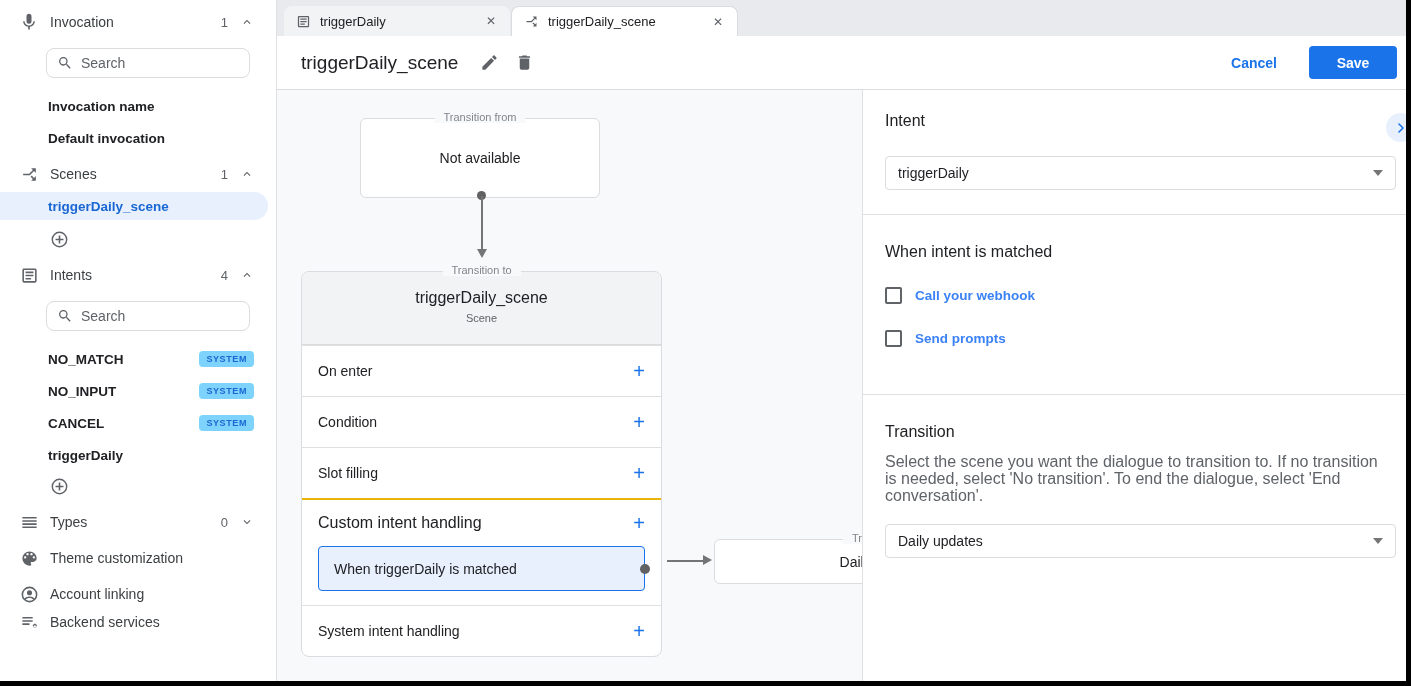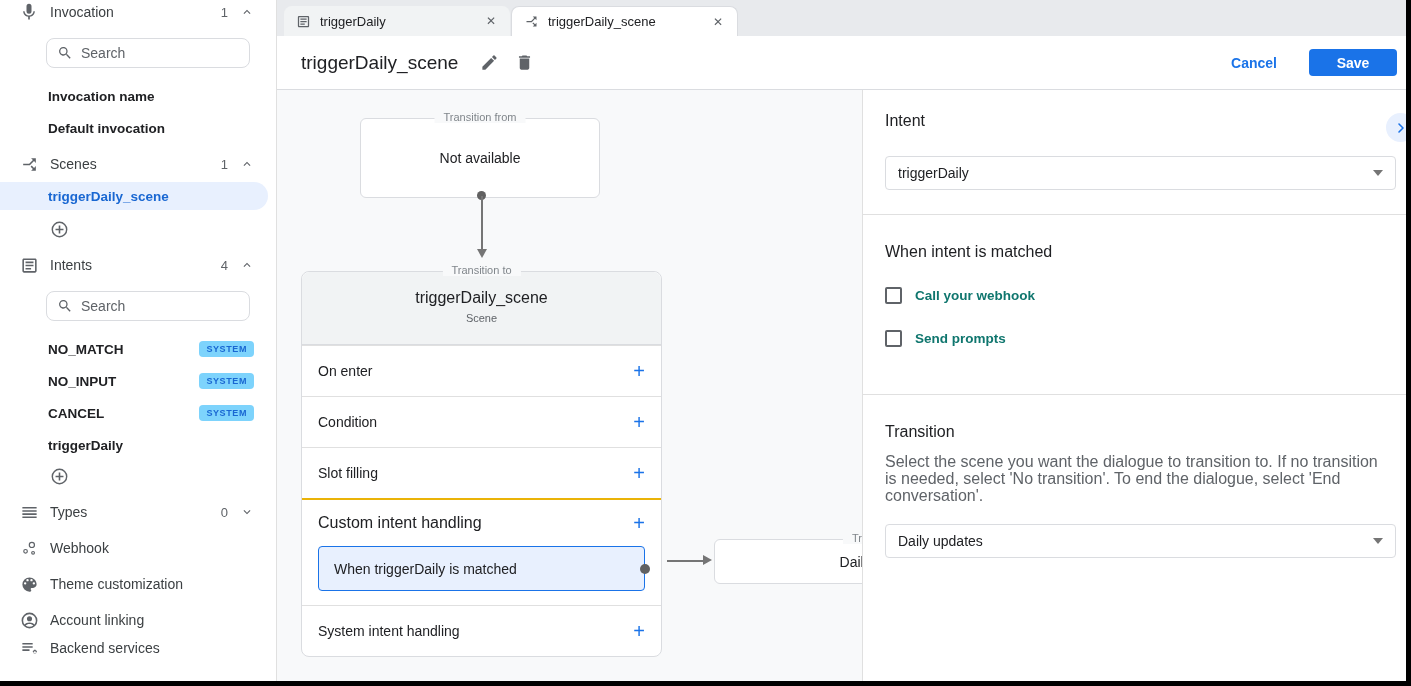--- a/index.html
+++ b/index.html
@@ -5,21 +5,21 @@
   * { margin:0; padding:0; box-sizing:border-box; }
   html,body { background:#fff; }
   body { font-family:"Liberation Sans", sans-serif; color:#202124; }
   .app { position:relative; width:1411px; height:686px; background:#fff; overflow:hidden; }
 
   
   .edge-right { position:absolute; top:0; right:0; width:5px; height:100%; background:#000; z-index:60; }
   .edge-bottom { position:absolute; left:0; bottom:0; width:100%; height:5px; background:#000; z-index:60; }
 
   
-  .sidebar { position:absolute; left:0; top:0; width:277px; height:681px; background:#fff; border-right:1px solid #e0e0e0; overflow:hidden; }
+  .sidebar { position:absolute; left:0; top:0; width:277px; height:681px; background:#fff; border-right:1px solid #e0e0e0; overflow:hidden; padding-top:10px; }
   .srow { display:flex; align-items:center; height:24px; padding:0 22px 0 18px; cursor:pointer; }
   .srow .sicon { width:22px; height:22px; margin-right:10px; flex:none; display:flex; align-items:center; justify-content:center; }
   .srow .slabel { font-size:14px; color:#3c4043; flex:1; }
   .srow .scount { font-size:13px; color:#5f6368; margin-right:12px; }
   .srow .schev { width:14px; height:14px; display:flex; }
   .searchbox { margin:14px 26px 0 46px; height:30px; border:1px solid #dadce0; border-radius:8px; display:flex; align-items:center; padding:0 10px; background:#fff; }
   .searchbox svg { width:16px; height:16px; margin-right:8px; flex:none; }
   .searchbox input { border:none; outline:none; width:100%; font-size:14px; color:#202124; font-family:"Liberation Sans",sans-serif; background:transparent; }
   .searchbox input::placeholder { color:#5f6368; }
   .sitem { height:20px; margin-top:12px; padding:0 22px 0 48px; font-weight:700; font-size:13.5px; color:#202124; display:flex; align-items:center; justify-content:space-between; cursor:pointer; }
@@ -41,21 +41,21 @@
   .tab-active { left:234px; width:227px; background:#fff; border:1px solid #dadce0; border-bottom:none; }
 
   
   .pagehead { position:absolute; left:277px; top:36px; width:1129px; height:54px; background:#fff; border-bottom:1px solid #dadce0; display:flex; align-items:center; padding:0 9px 0 24px; }
   .pagehead .ptitle { font-size:19px; color:#202124; }
   .hicon { width:19px; height:19px; cursor:pointer; display:flex; }
   .hicon.pencil { margin-left:22px; }
   .hicon.trash { margin-left:16px; }
   .spacer { flex:1; }
   .cancel-link { color:#1a73e8; font-size:14px; font-weight:700; margin-right:32px; cursor:pointer; }
-  .save-btn { width:88px; height:27px; background:#1a73e8; color:#fff; border:none; border-radius:4px; font-size:14px; font-weight:700; font-family:"Liberation Sans",sans-serif; cursor:pointer; }
+  .save-btn { width:88px; height:33px; background:#1a73e8; color:#fff; border:none; border-radius:4px; font-size:14px; font-weight:700; font-family:"Liberation Sans",sans-serif; cursor:pointer; }
 
   
   .canvas { position:absolute; left:277px; top:90px; width:585px; height:591px; background:#f8f9fa; overflow:hidden; }
   .legend { position:absolute; top:-8px; left:50%; transform:translateX(-50%); background:#f8f9fa; padding:0 9px; font-size:11px; color:#80868b; white-space:nowrap; }
   .frombox { position:absolute; left:83px; top:28px; width:240px; height:80px; background:#fff; border:1px solid #dadce0; border-radius:6px; }
   .frombox .fb-text { position:absolute; left:0; right:0; top:50%; transform:translateY(-50%); text-align:center; font-size:14px; color:#202124; }
   .vdot { position:absolute; left:200px; top:101px; width:9px; height:9px; border-radius:50%; background:#616161; }
   .vline { position:absolute; left:204px; top:106px; width:1.5px; height:54px; background:#757575; }
   .varrow { position:absolute; left:199.5px; top:159px; width:0; height:0; border-left:5.5px solid transparent; border-right:5.5px solid transparent; border-top:9px solid #757575; }
   .scenecard { position:absolute; left:24px; top:181px; width:361px; background:#fff; border:1px solid #dadce0; border-radius:8px; }
@@ -79,21 +79,21 @@
   .panel { position:absolute; left:862px; top:90px; width:544px; height:591px; background:#fff; border-left:1px solid #e0e0e0; padding:0 10px 0 22px; }
   .panel h2 { font-size:16px; font-weight:400; color:#202124; }
   .ph-intent { margin-top:22px; }
   .collapse-btn { position:absolute; top:23px; right:-9px; width:29px; height:29px; border-radius:50%; background:#e8f0fe; display:flex; align-items:center; justify-content:center; cursor:pointer; }
   .select { margin-top:26px; height:34px; border:1px solid #dadce0; border-radius:4px; display:flex; align-items:center; justify-content:space-between; padding:0 12px; font-size:14px; color:#202124; cursor:pointer; background:#fff; }
   .caret { width:0; height:0; border-left:5px solid transparent; border-right:5px solid transparent; border-top:6px solid #757575; }
   .pdivider { border:none; border-top:1px solid #e0e0e0; margin:24px -10px 0 -22px; }
   .ph-matched { margin-top:28px; }
   .cbrow { display:flex; align-items:center; margin-top:26px; cursor:pointer; }
   .cbox { width:17px; height:17px; border:2px solid #5f6368; border-radius:2px; background:#fff; flex:none; }
-  .cblabel { font-size:13.5px; font-weight:700; color:#0f766e; margin-left:13px; }
+  .cblabel { font-size:13.5px; font-weight:700; color:#3b82f6; margin-left:13px; }
   .pdivider2 { border:none; border-top:1px solid #e0e0e0; margin:47px -10px 0 -22px; }
   .ph-transition { margin-top:28px; }
   .pdesc { margin-top:12px; font-size:16px; line-height:17px; color:#5f6368; max-width:500px; }
   .select.second { margin-top:20px; }
 </style>
 </head>
 <body>
 
 <div class="app">
 
@@ -207,28 +207,20 @@
       </span>
       <span class="slabel">Types</span>
       <span class="scount">0</span>
       <span class="schev">
           <svg class="gicon" viewBox="0 0 24 24" width="14" height="14">
             <path d="M7.4 8.6 12 13.2l4.6-4.6L18 10l-6 6-6-6z"></path>
           </svg>
         </span>
     </div>
 
-    <div class="srow" style="margin-top:12px">
-      <span class="sicon">
-        <svg class="gicon" viewBox="0 0 24 24" width="19" height="19">
-            <path d="M7 18.5a3 3 0 1 1 0-6 3 3 0 0 1 0 6zm0-4.5a1.5 1.5 0 1 0 0 3 1.5 1.5 0 0 0 0-3zm9.5 6a2.5 2.5 0 1 1 0-5 2.5 2.5 0 0 1 0 5zm0-3.5a1 1 0 1 0 0 2 1 1 0 0 0 0-2zM15 11.5a4 4 0 1 1 0-8 4 4 0 0 1 0 8zm0-6.5a2.5 2.5 0 1 0 0 5 2.5 2.5 0 0 0 0-5z"></path>
-          </svg>
-      </span>
-      <span class="slabel">Webhook</span>
-    </div>
 
     <div class="srow" style="margin-top:12px">
       <span class="sicon">
         <svg class="gicon" viewBox="0 0 24 24" width="19" height="19">
             <path fill-rule="evenodd" d="M12 3a9 9 0 1 0 0 18h.8c.8 0 1.4-.6 1.4-1.4 0-.4-.1-.7-.4-1-.2-.2-.3-.5-.3-.9 0-.8.6-1.4 1.4-1.4h1.6c2.5 0 4.5-2 4.5-4.5C21 7 17 3 12 3zm-5.5 9a1.5 1.5 0 1 1 0-3 1.5 1.5 0 0 1 0 3zm3-4a1.5 1.5 0 1 1 0-3 1.5 1.5 0 0 1 0 3zm5 0a1.5 1.5 0 1 1 0-3 1.5 1.5 0 0 1 0 3zm3 4a1.5 1.5 0 1 1 0-3 1.5 1.5 0 0 1 0 3z"></path>
           </svg>
       </span>
       <span class="slabel">Theme customization</span>
     </div>
 

